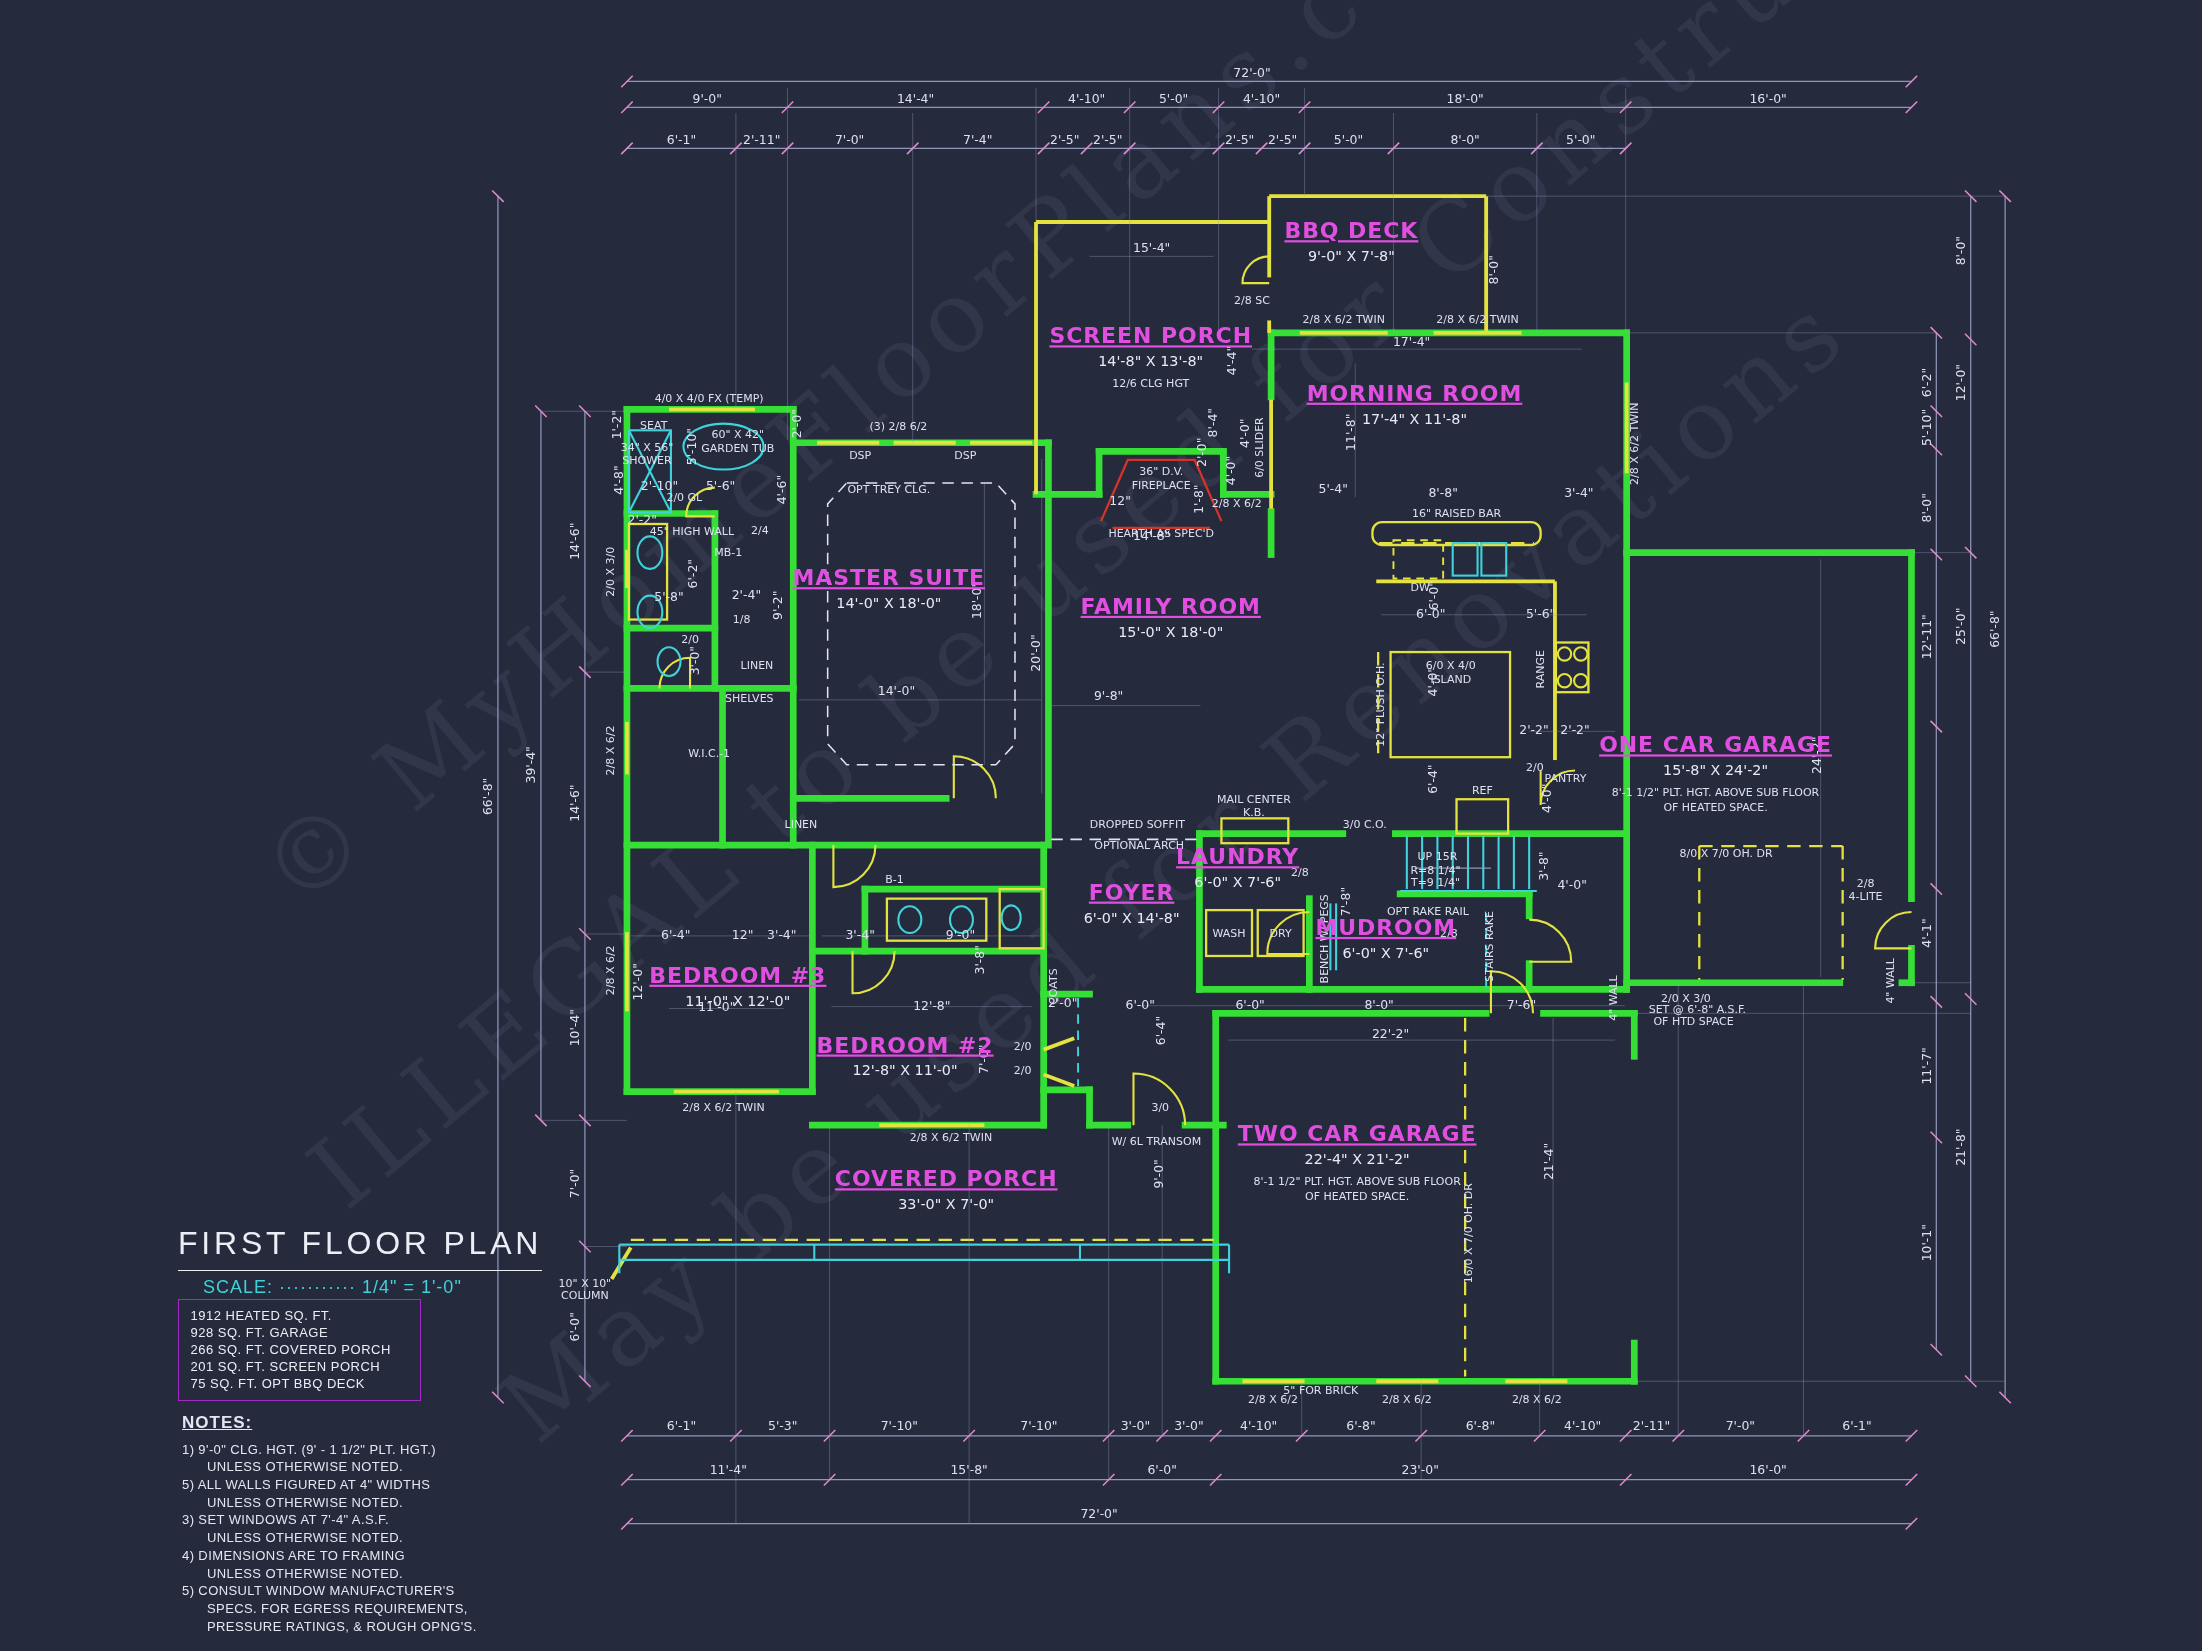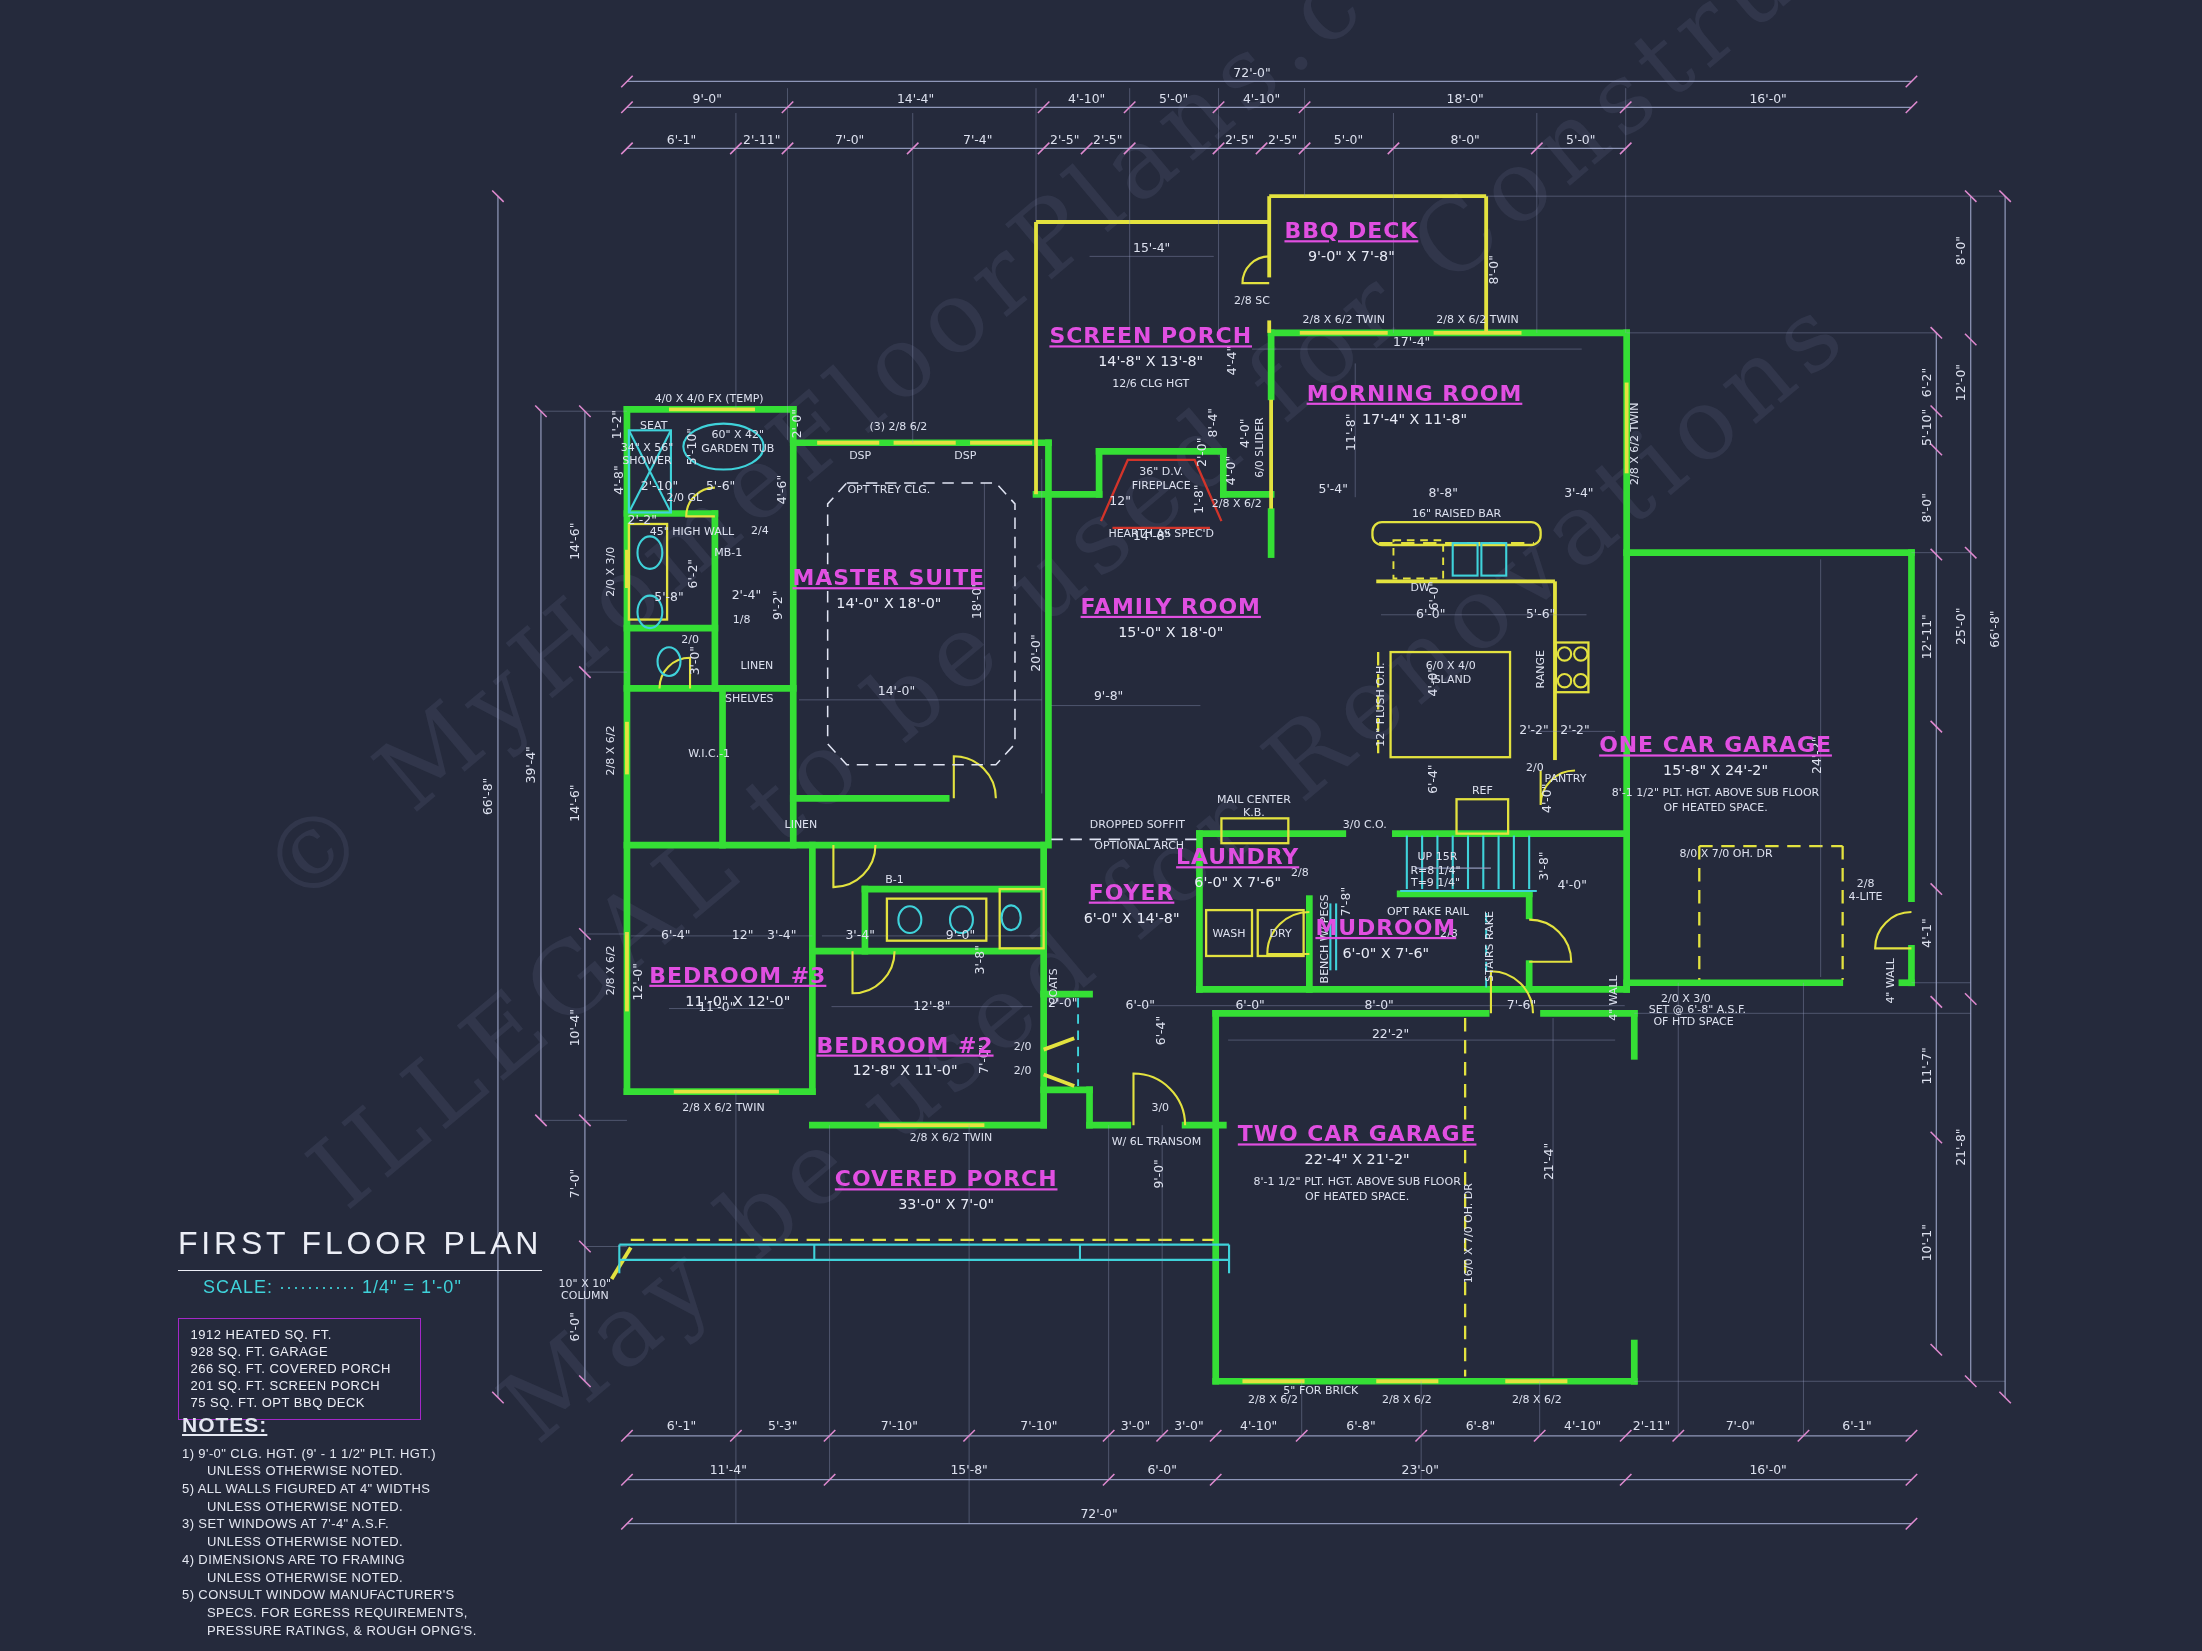--- a/index.html
+++ b/index.html
@@ -31,24 +31,24 @@
   #plan-svg text{font-family:"DejaVu Sans",sans-serif;text-anchor:middle}
   .troom{fill:#e14fe1;font-size:23px;font-weight:bold;letter-spacing:1px;text-decoration:underline}
   .tsize{fill:#e8ebf6;font-size:15px}
   .tdim{fill:#dde1ef;font-size:13px}
   .tann{fill:#dde1ef;font-size:11.5px}
   
   .titleblock{position:absolute;left:178px;top:1225px;color:#eceef6;}
   .tb-title{font-size:32px;letter-spacing:3.8px;color:#eceef6;border-bottom:1.9px solid #eceef6;
             padding-bottom:8px;display:inline-block;}
   .tb-scale{margin-top:5.7px;margin-left:25px;color:#3fd2da;font-size:18px;letter-spacing:1px;}
-  .tb-areas{margin-top:20px;border:1.9px solid #a428c8;padding:7.6px 11.5px;width:218px;}
+  .tb-areas{margin-top:1px;border:1.9px solid #a428c8;padding:7.6px 11.5px;width:218px;}
   .tb-areas div{font-size:13px;line-height:17px;letter-spacing:0.5px;}
   .notes{position:absolute;left:182px;top:1413px;color:#e4e7f1;}
-  .notes-h{font-size:21px;font-weight:bold;text-decoration:underline;margin-bottom:7.6px;letter-spacing:1px;}
+  .notes-h{font-size:17px;font-weight:bold;text-decoration:underline;margin-bottom:7.6px;letter-spacing:1px;}
   .nl{font-size:13px;line-height:17.7px;letter-spacing:0.4px;}
   .nl.ind{padding-left:25px;}
 </style>
 </head>
 <body>
 
 <div id="canvas">
 
   <div class="wm" style="left:239px;top:841px;">© MyHomeFloorPlans.com</div>
   <div class="wm" style="left:287px;top:1142px;">ILLEGAL to be used for Construction</div>

